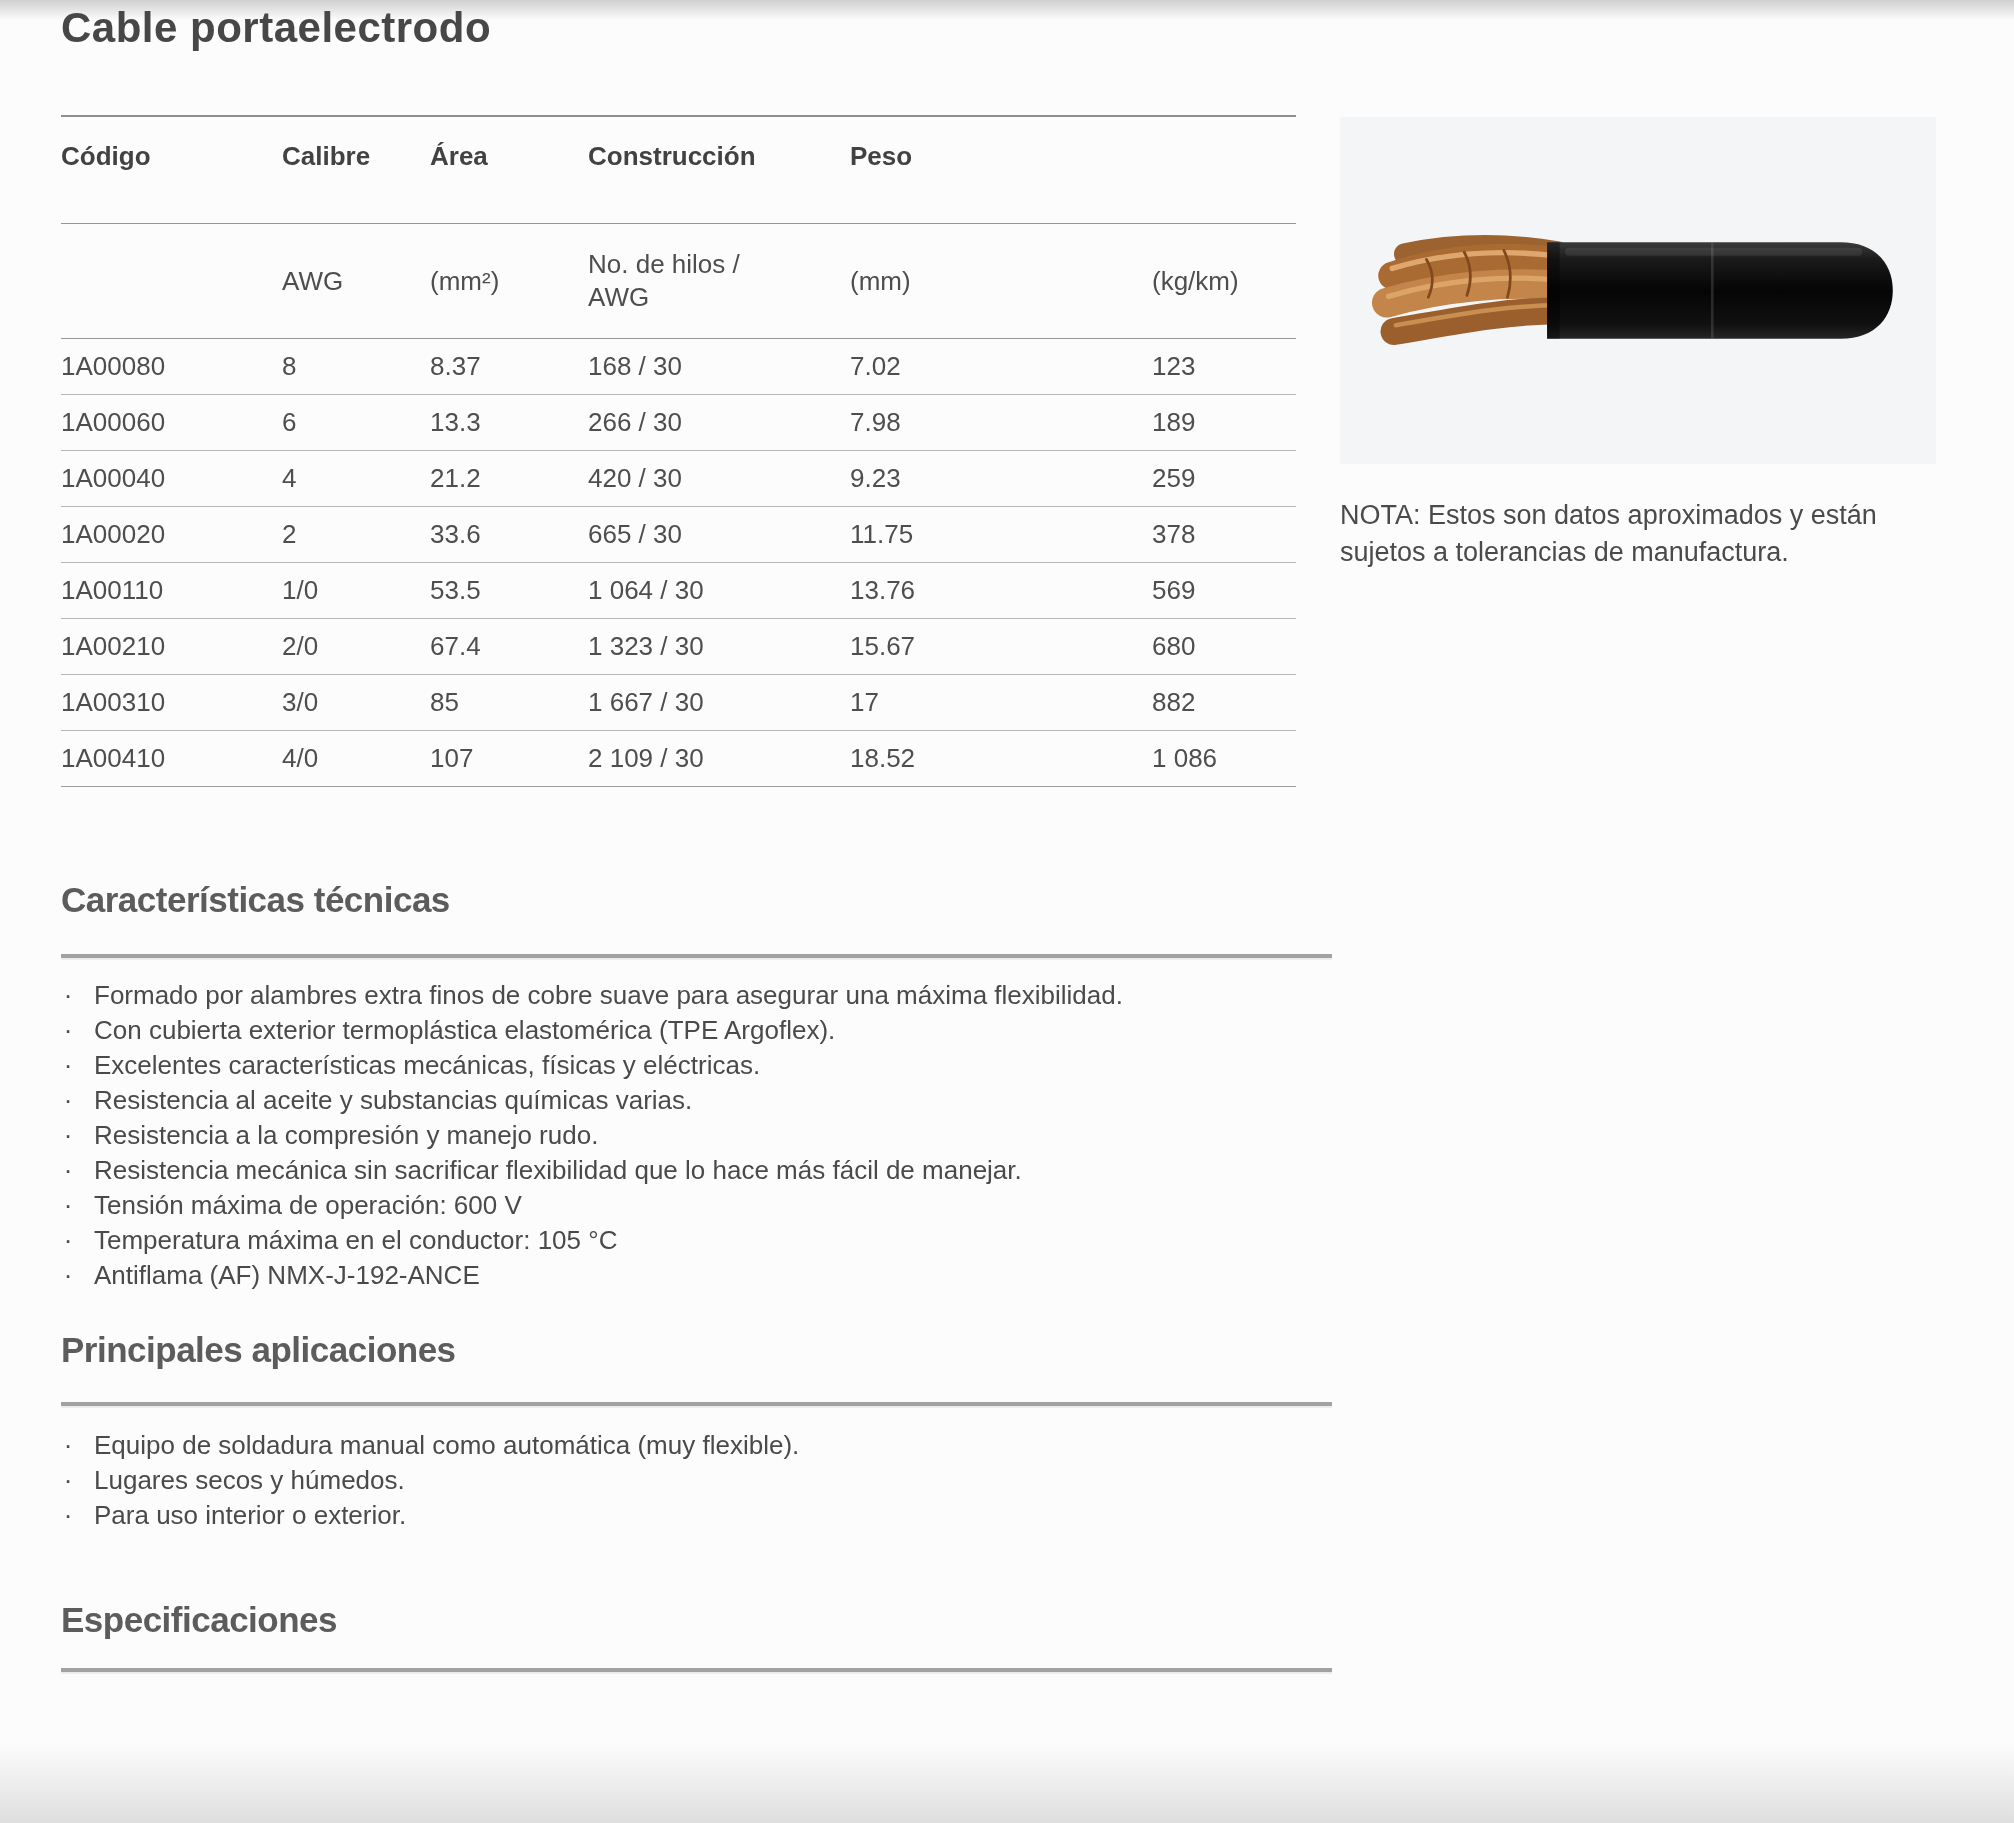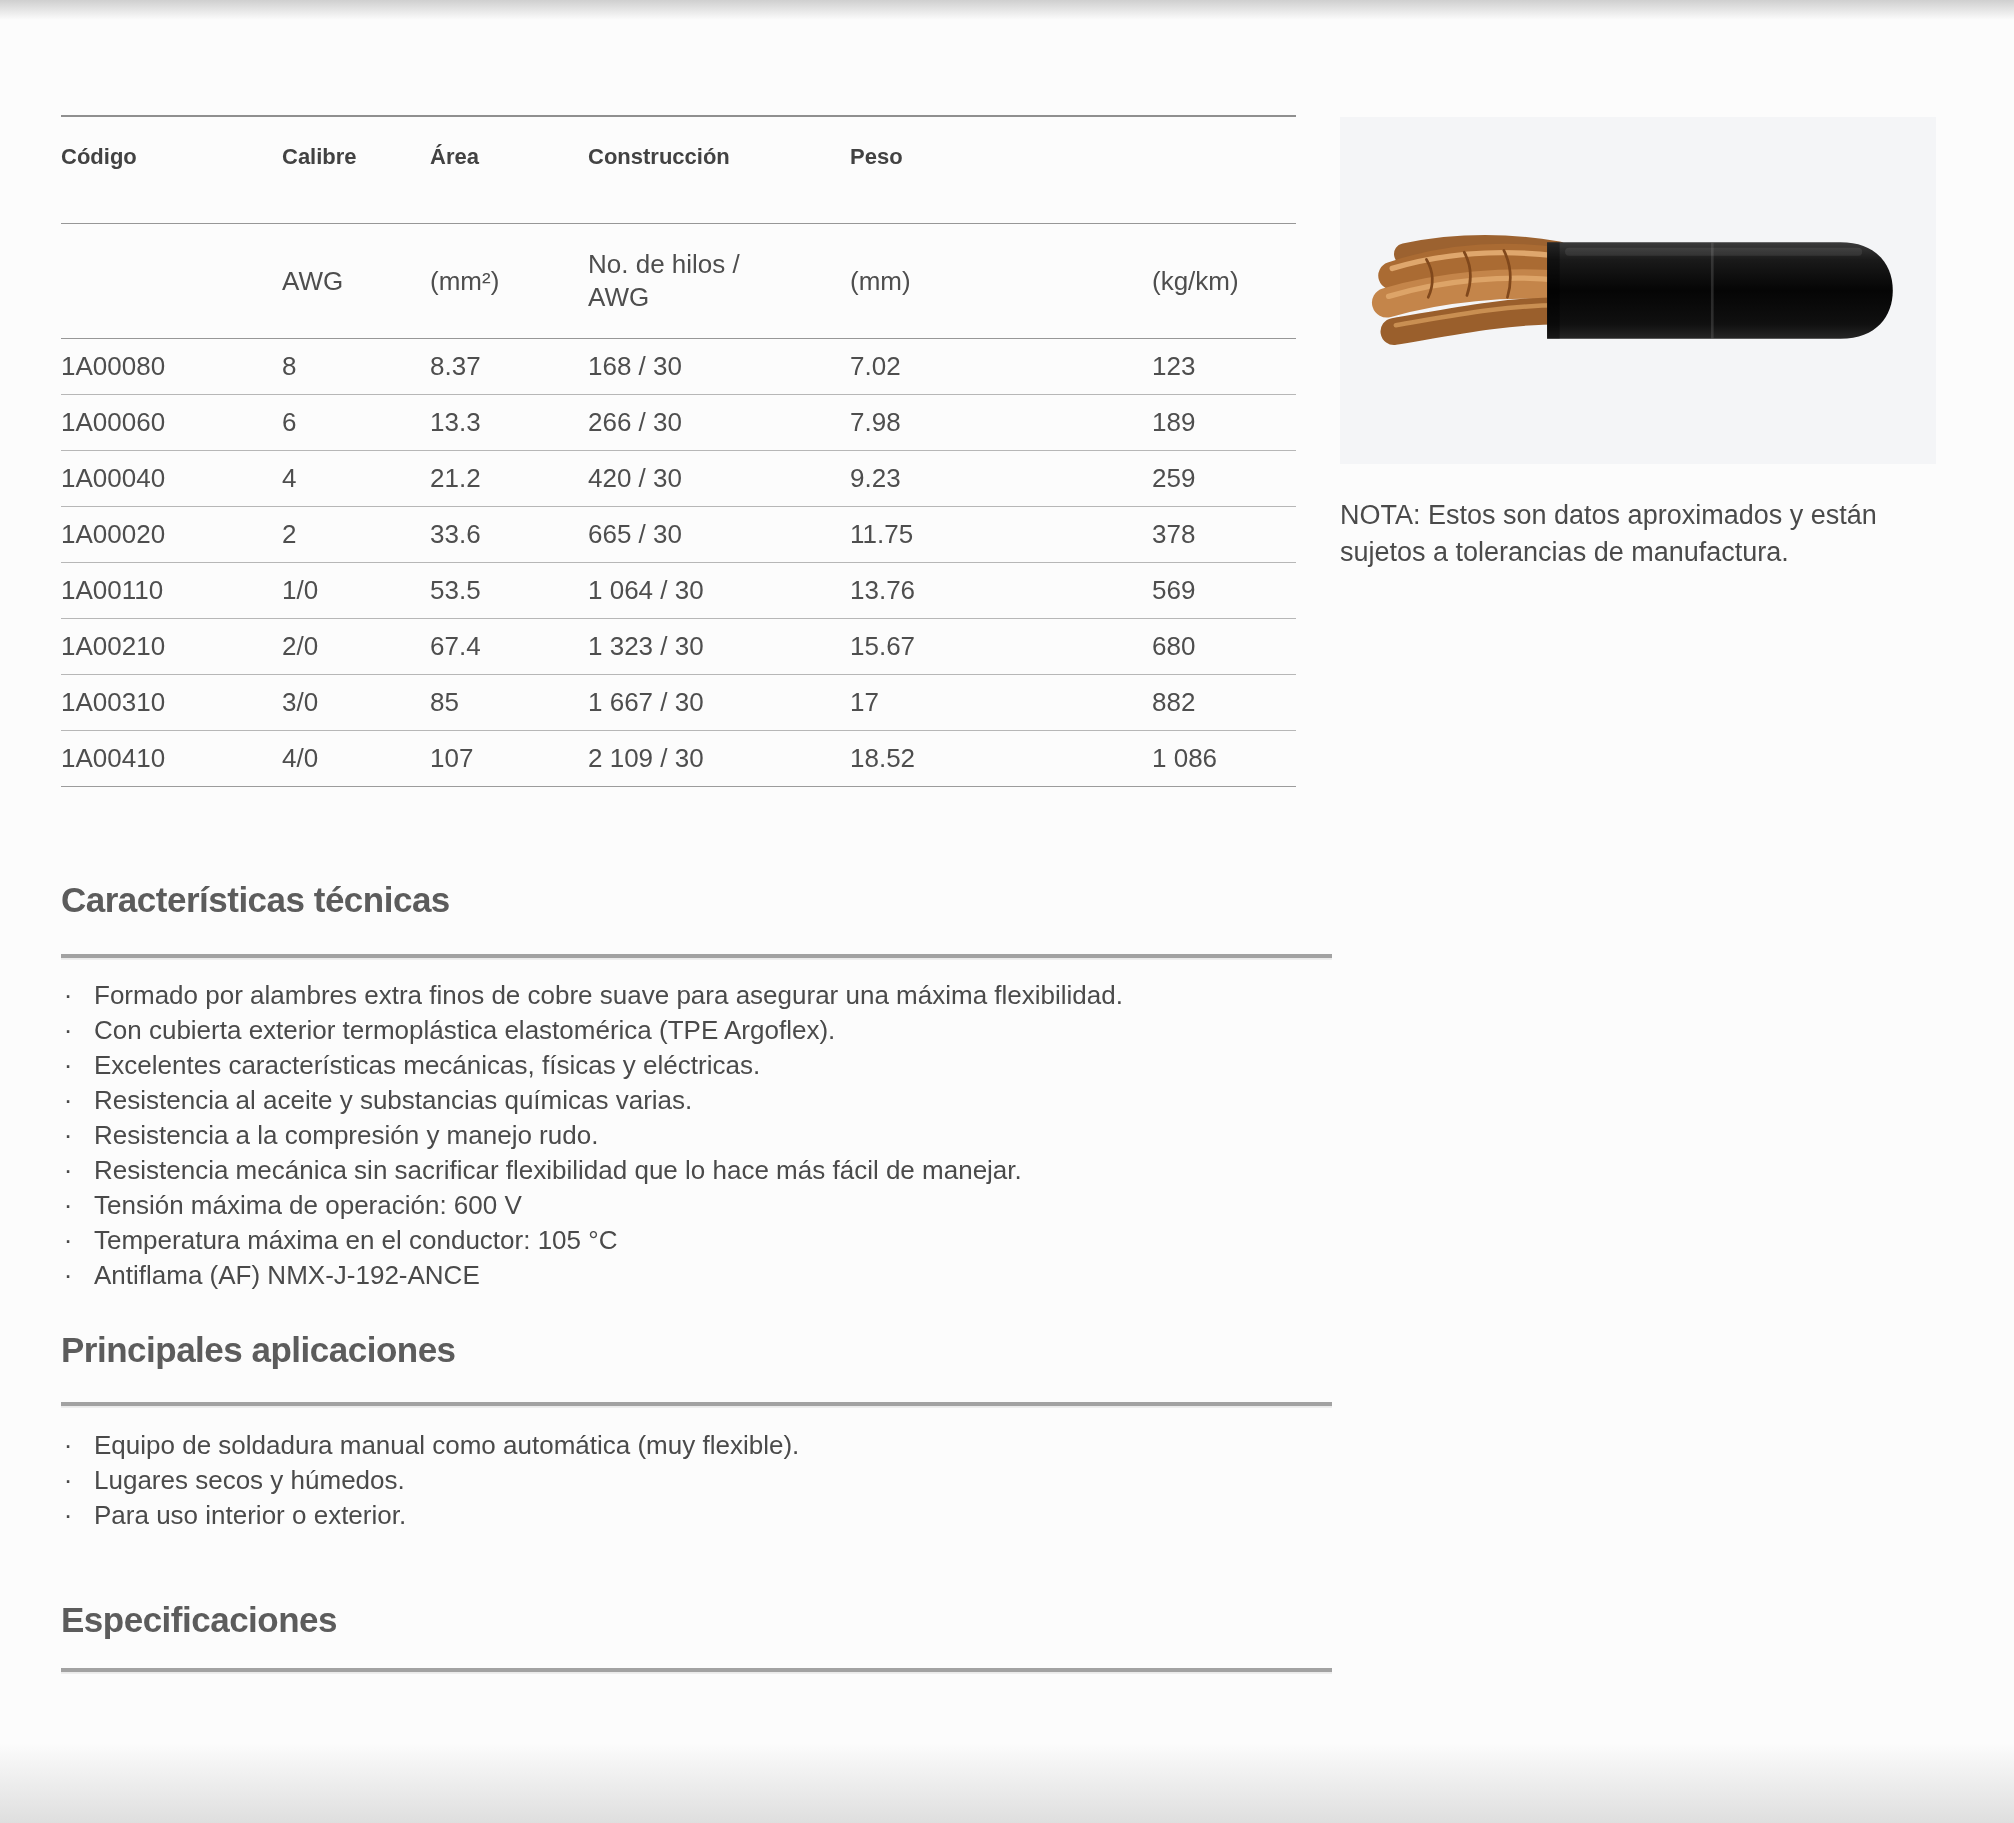--- a/index.html
+++ b/index.html
@@ -36,21 +36,21 @@
   .row {
     display:grid;
     grid-template-columns:221px 148px 158px 262px 302px 146px;
     box-sizing:border-box;
   }
   .thead {
     height:107px; padding-top:23.4px;
     border-bottom:1.8px solid #979797;
     align-items:start;
   }
-  .th { font-size:22px; font-weight:700; color:#424242; line-height:33px; }
+  .th { font-size:26px; font-weight:700; color:#424242; line-height:33px; }
   .th.c4 { padding-right:113px; }
 
   .units {
     height:115px; align-items:center;
     border-bottom:1.8px solid #979797;
   }
   .unit { font-size:26px; color:#4e4e4e; line-height:33px; }
   .unit.c3 { padding-right:86px; }
 
   .trow {
@@ -105,20 +105,21 @@
   #heading-especificaciones { top:1600px; }
   #rule-especificaciones    { top:1668px; }
   #list-especificaciones    { top:1694px; }
 </style>
 </head>
 <body>
 
 <div class="page">
   <div class="top-fade"></div>
 
+  <h1 class="page-title">Cable portaelectrodo</h1>
 
   <div class="spec-table">
     <div class="row thead">
       <div class="th c0">Código</div>
       <div class="th c1">Calibre</div>
       <div class="th c2">Área</div>
       <div class="th c3">Construcción</div>
       <div class="th c5">Peso</div>
     </div>
 

